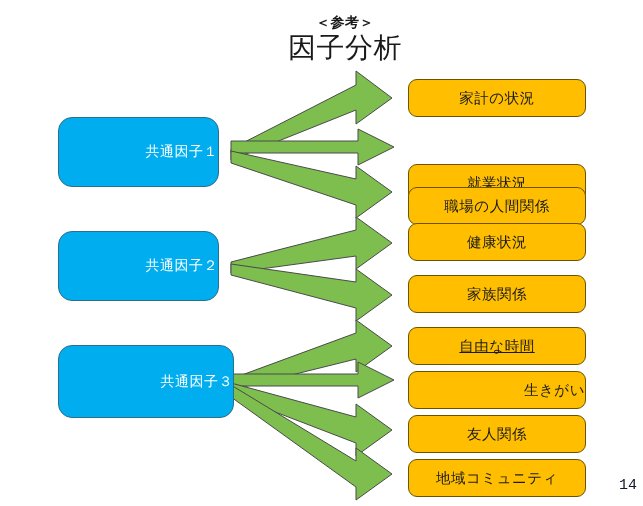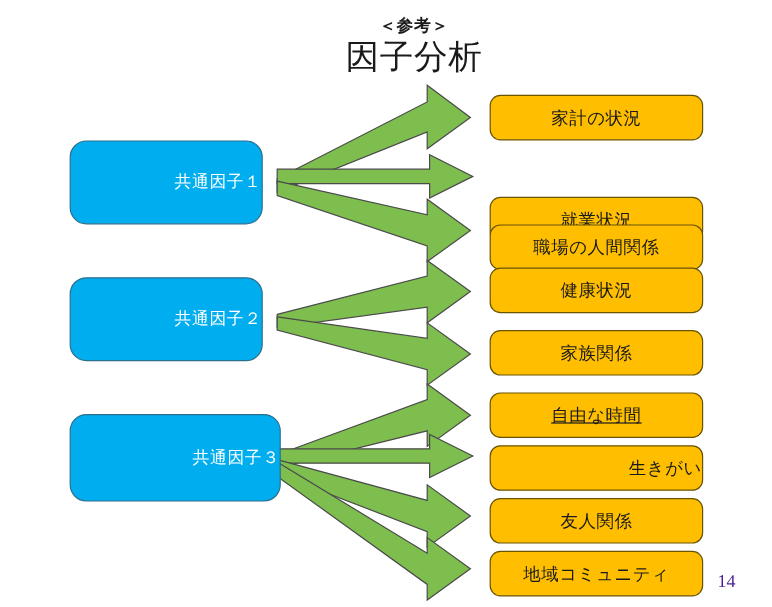--- a/index.html
+++ b/index.html
@@ -101,25 +101,25 @@
   .arrow-shape {
     fill: #7DBE4E;
     stroke: #4a4a4a;
     stroke-width: 1;
     stroke-linejoin: miter;
   }
 
   
   .page-number {
     position: absolute;
-    right: 30px;
+    right: 6px;
     bottom: 12px;
     font-size: 15px;
-    color: #4c1d95;
-    font-family: Liberation Serif, serif;
+    color: #0f172a;
+    font-family: Liberation Mono, monospace;
   }
 </style>
 </head>
 <body>
 
 <div id="slide">
 
   <div class="title-block">
     <span class="title-line1">＜参考＞</span>
     <span class="title-line2">因子分析</span>

